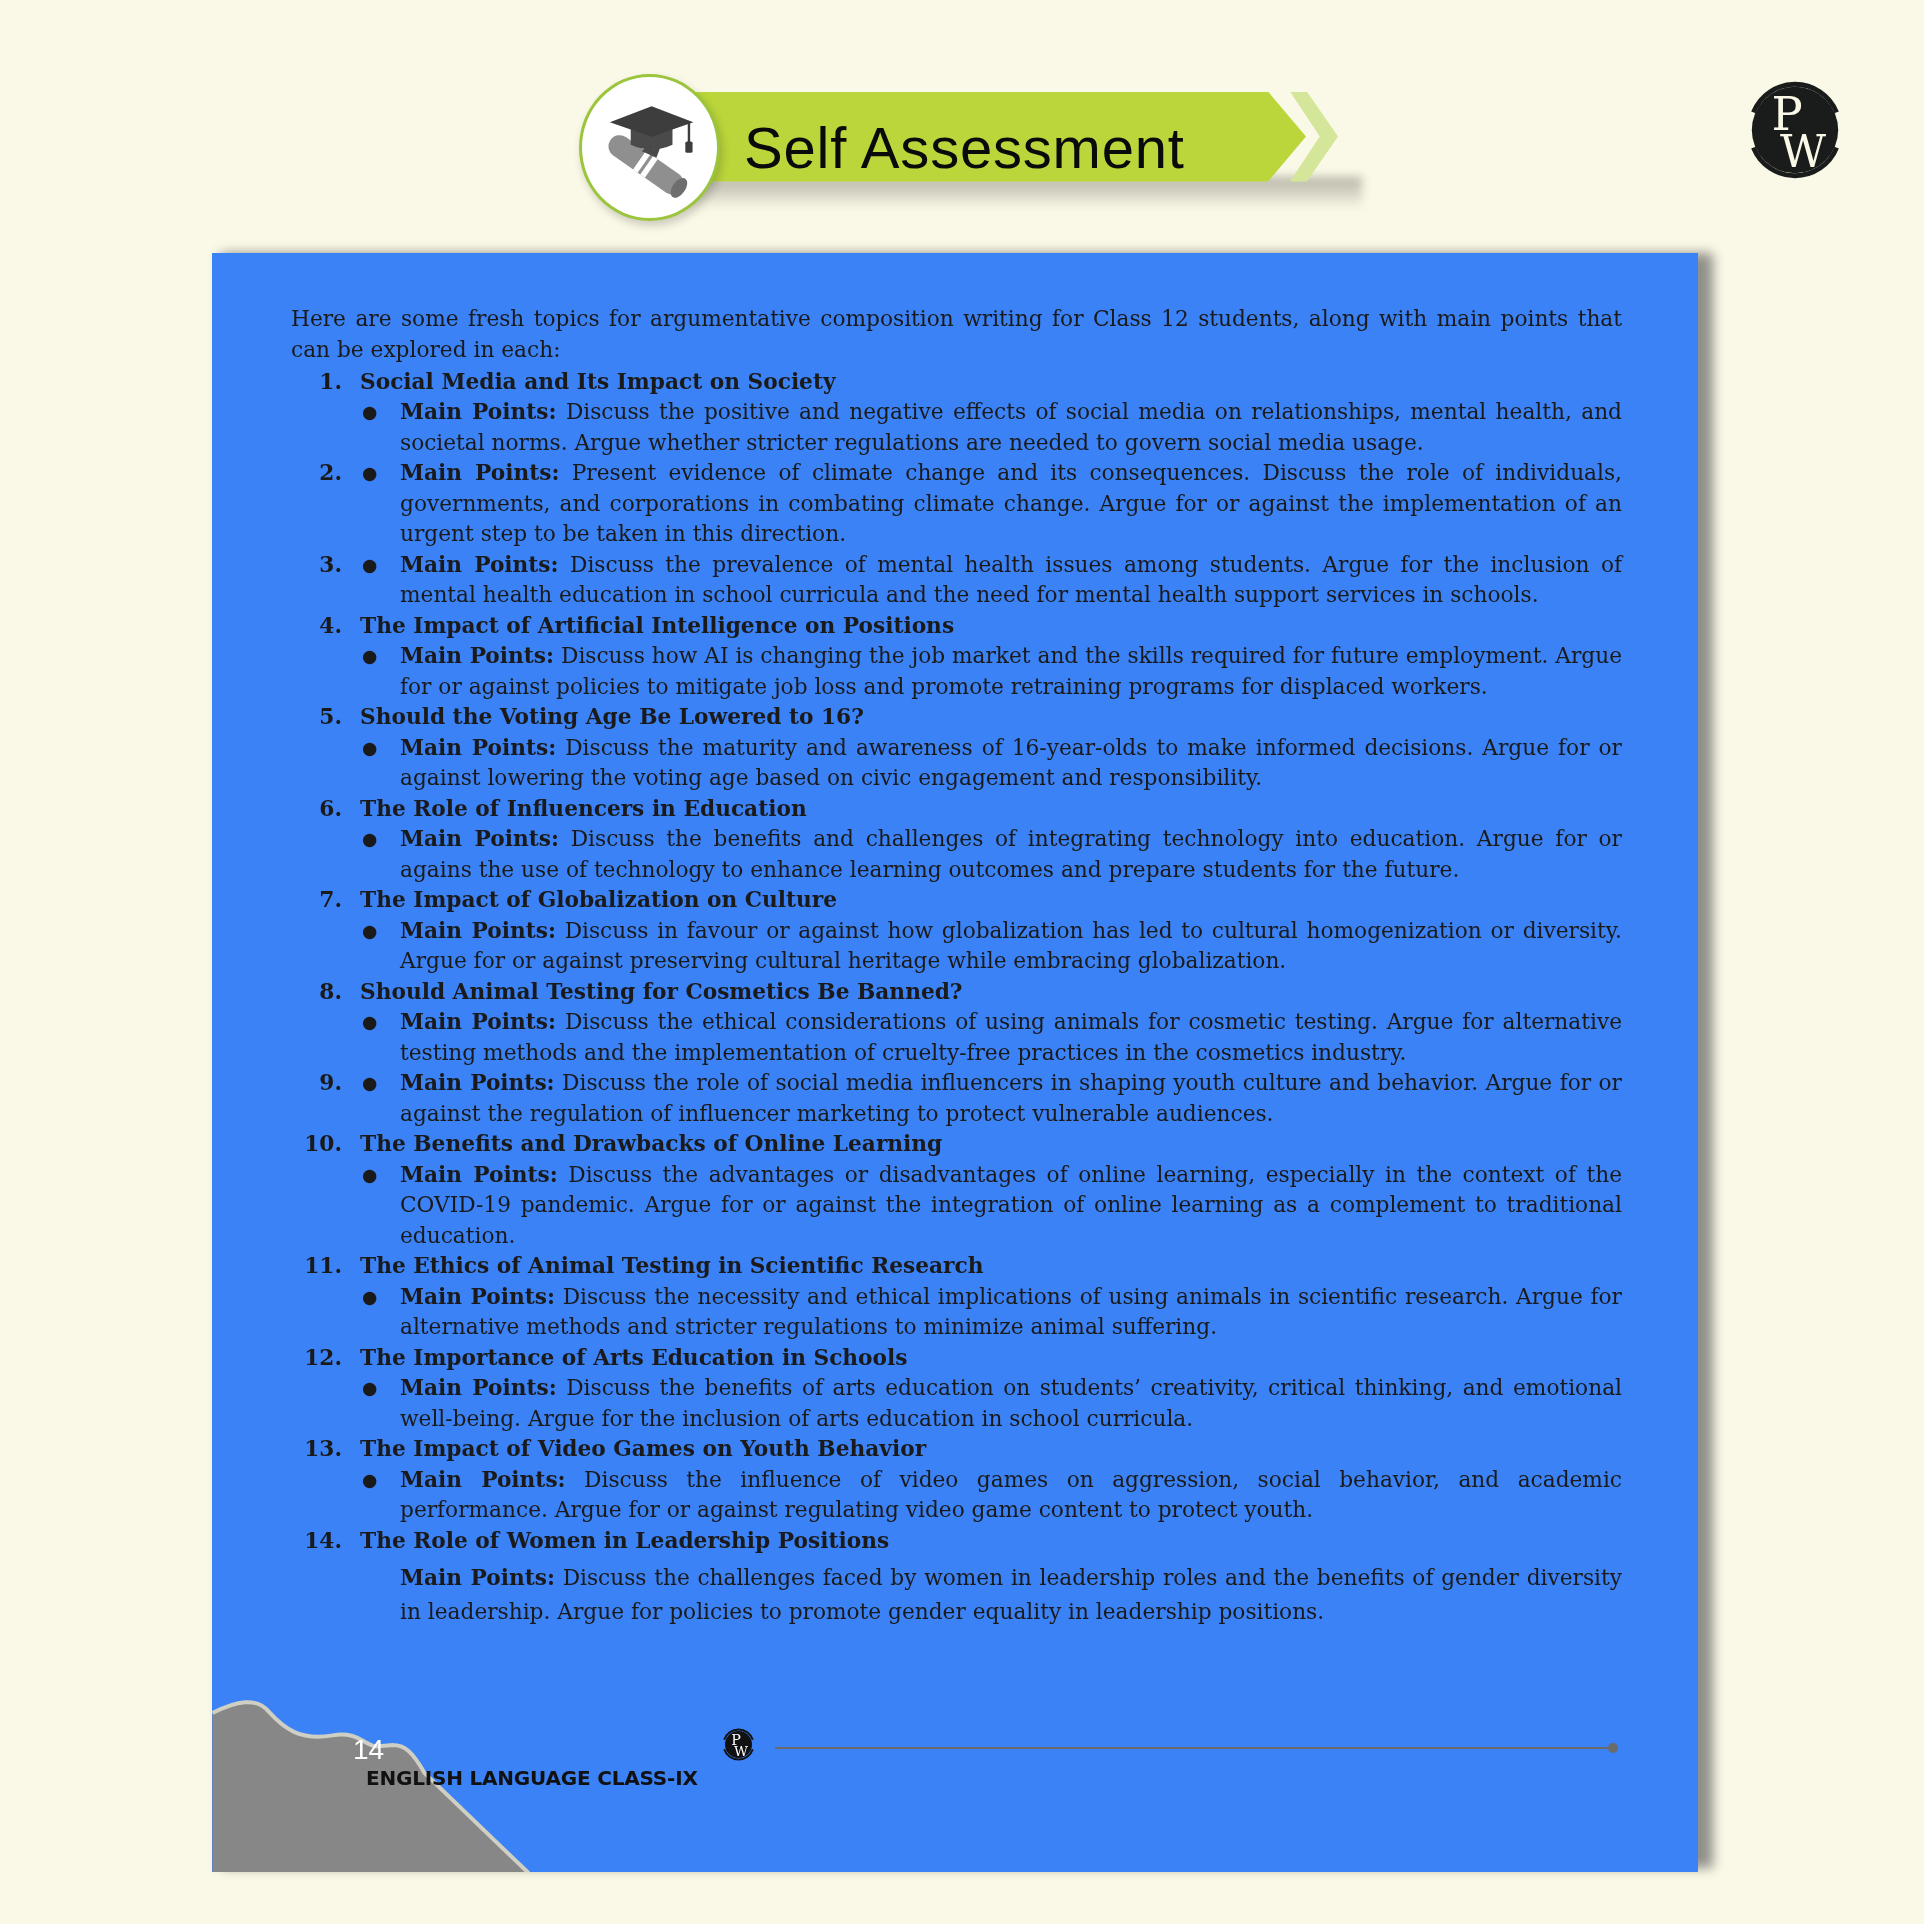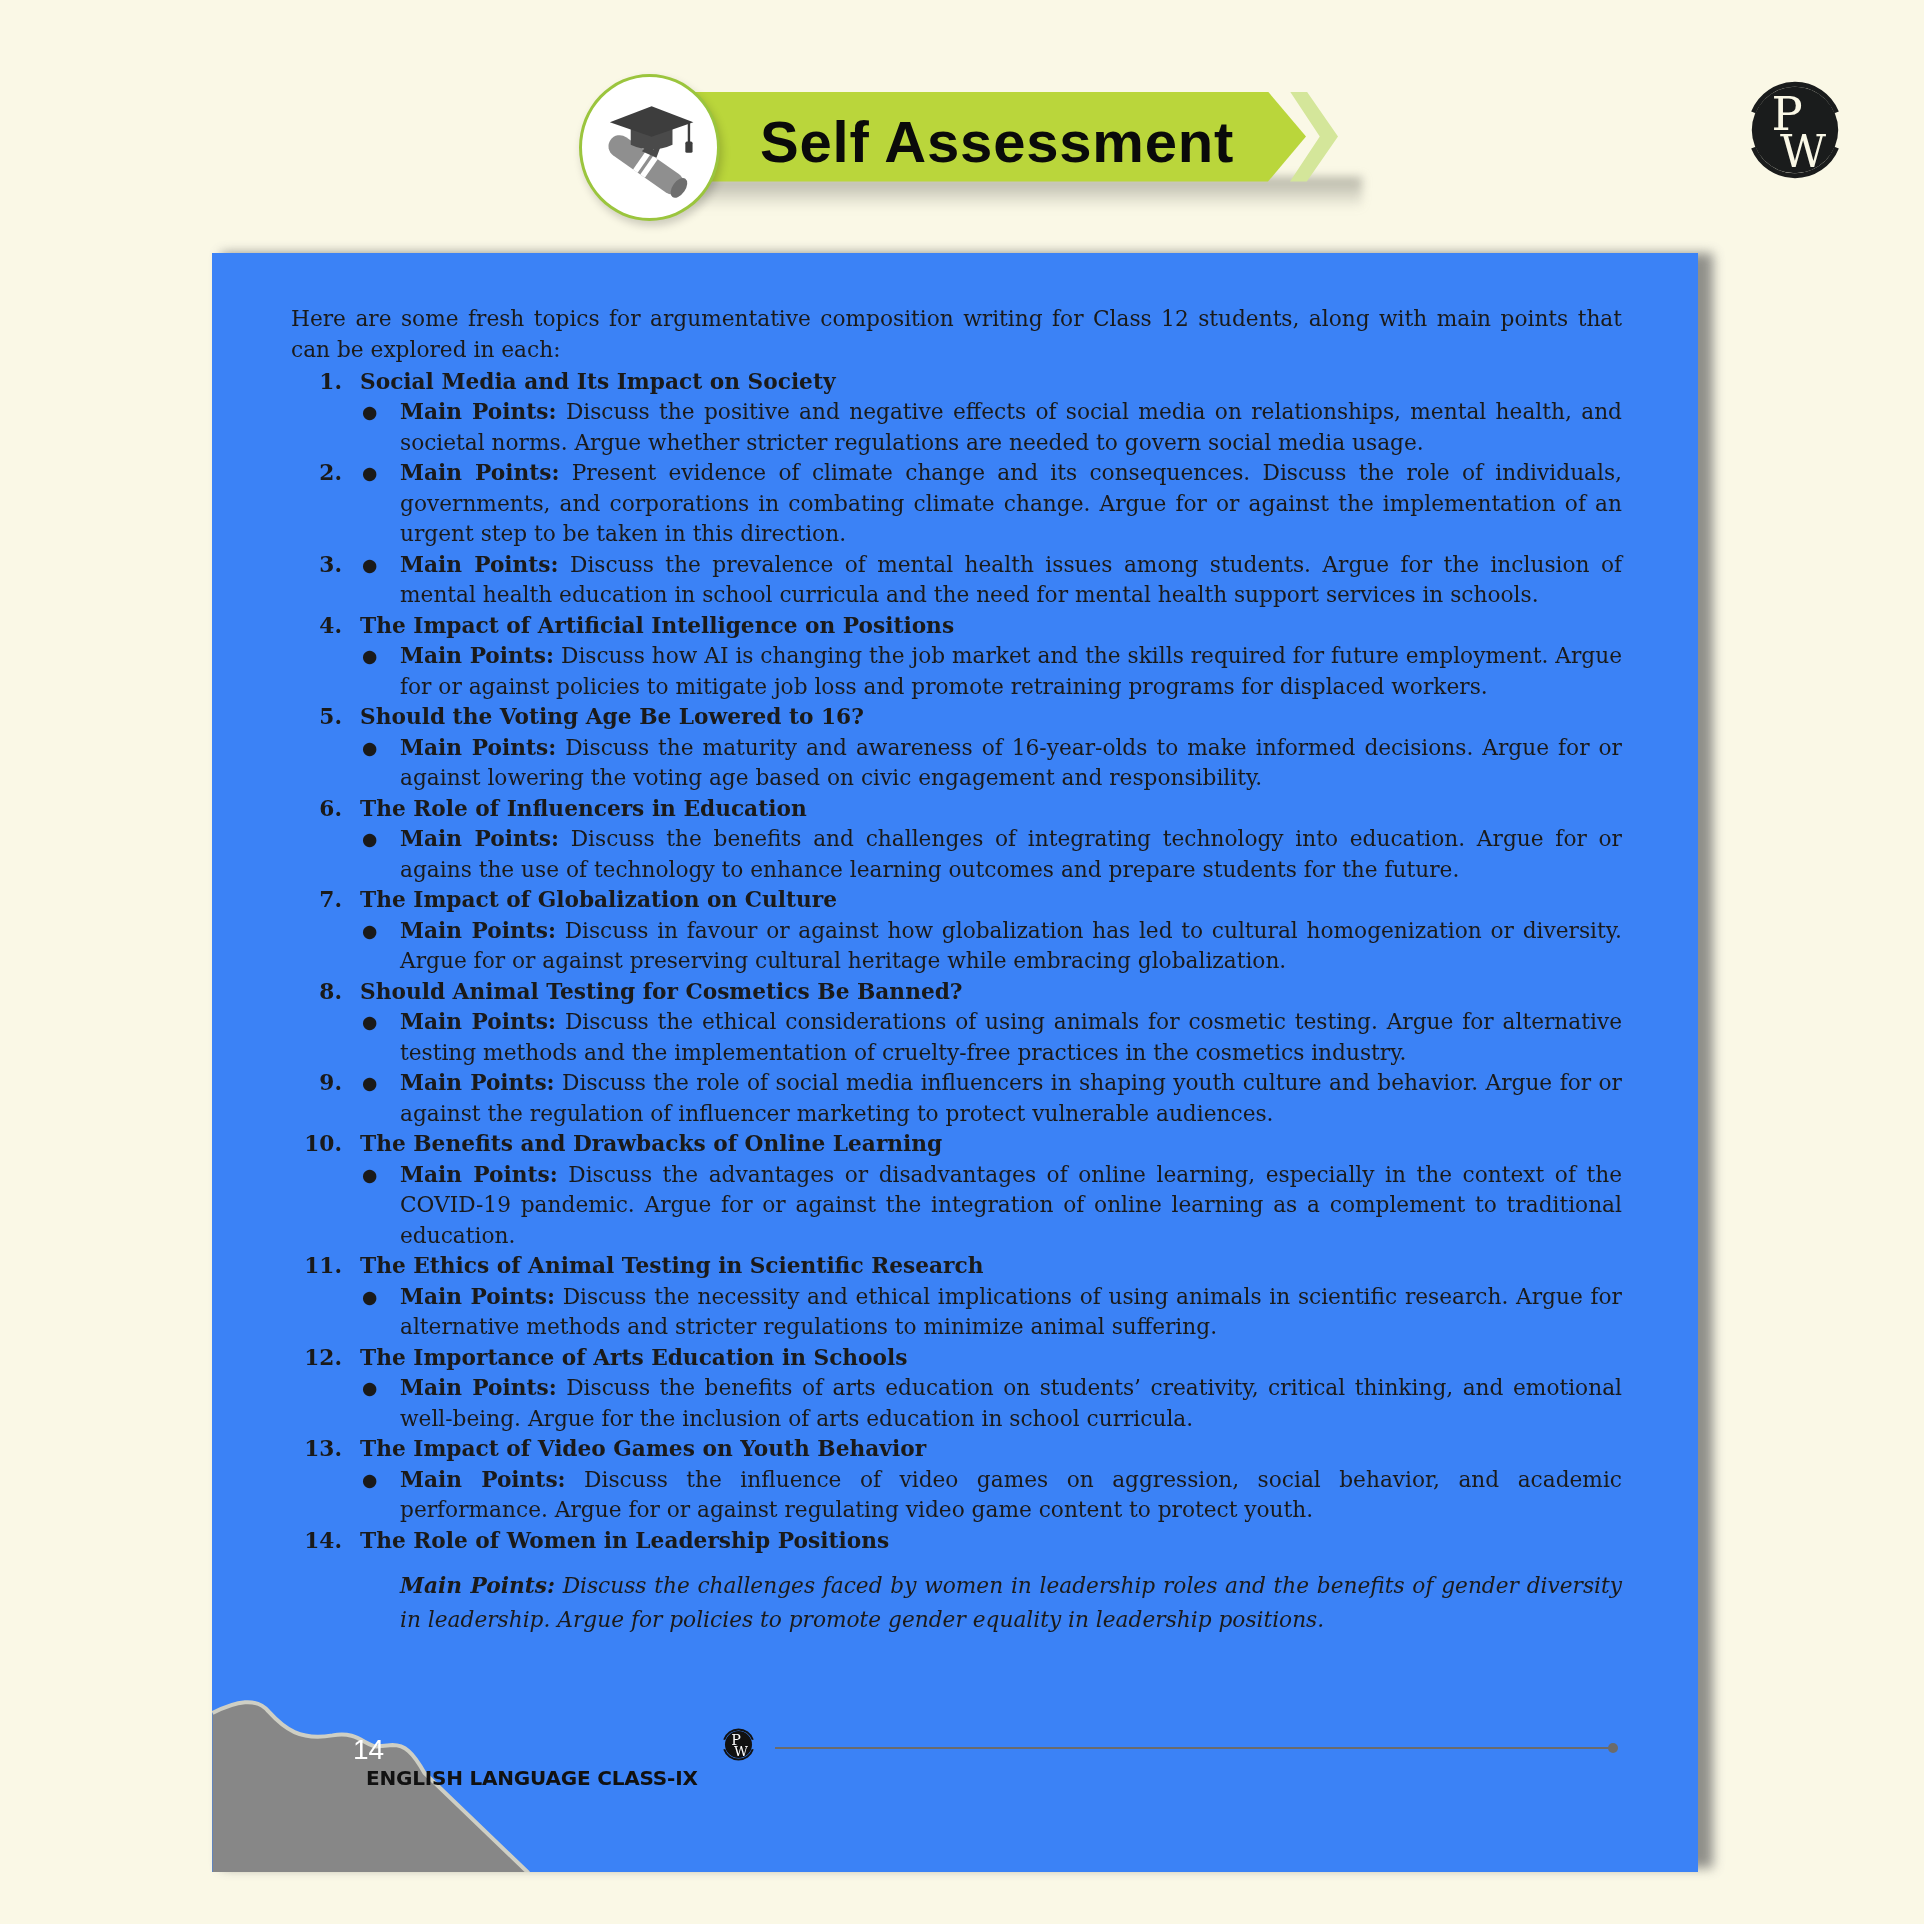--- a/index.html
+++ b/index.html
@@ -19,23 +19,23 @@
     position:absolute; left:96px; top:17.6px; width:634px; height:90px;
     background:#BAD63B;
     clip-path:polygon(0 0, 94% 0, 100% 50%, 94% 100%, 0 100%);
   }
   .banner-chevron {
     position:absolute; left:714px; top:17.6px; width:48px; height:90px;
     background:#D4E69A;
     clip-path:polygon(0 0, 35% 0, 100% 50%, 35% 100%, 0 100%, 62% 50%);
   }
   .banner-title {
-    position:absolute; left:168px; top:36px; height:64px; line-height:64px;
-    font-family:"Liberation Sans", sans-serif; font-weight:bold; font-size:58px;
-    color:#0a0a0a; letter-spacing:0.8px; white-space:nowrap;margin-left:16px;
+    position:absolute; left:168px; top:42px; height:64px; line-height:64px;
+    font-family:"Liberation Sans", sans-serif; font-weight:normal; font-size:58px;
+    color:#0a0a0a; letter-spacing:0.8px; white-space:nowrap;
   }
   .banner-circle {
     position:absolute; left:3.2px; top:0px; width:135px; height:141px;
     border-radius:50%; background:#ffffff;
     border:3.2px solid #9BC53D;
     box-shadow:2.4px 4.8px 8px rgba(0,0,0,0.18);
   }
   .banner-circle svg { position:absolute; left:14.4px; top:17.6px; }
 
   
@@ -54,21 +54,21 @@
     position:absolute; left:79px; top:51px; width:1331px;
     font-family:"DejaVu Serif", serif; font-size:21.7px; line-height:30.5px; color:#1a1a1a;
   }
   .intro { text-align:justify; margin:0 0 1.6px 0; }
   .topic { position:relative; }
   .topic-title { position:relative; padding-left:69px; font-weight:bold; white-space:nowrap; }
   .topic-num { position:absolute; left:0; width:51px; text-align:right; font-weight:bold; }
   .point { position:relative; padding-left:109px; text-align:justify; }
   .bullet { position:absolute; left:71px; top:0; font-size:17.6px; }
   .point-label { font-weight:bold; }
-  .point.no-bullet { line-height:34px; margin-top:13px;font-style:italic; }
+  .point.no-bullet { line-height:34px; margin-top:5px; }
 
   
   .footer-wave { position:absolute; left:0; top:1444px; }
   .page-num {
     position:absolute; left:93px; top:1481px;
     font-family:"Liberation Sans", sans-serif; font-size:28px; color:#ffffff;margin-left:48px;
   }
   .footer-title {
     position:absolute; left:154px; top:1481px;
     font-family:"DejaVu Sans", sans-serif; font-weight:bold; font-size:20px; color:#111;

